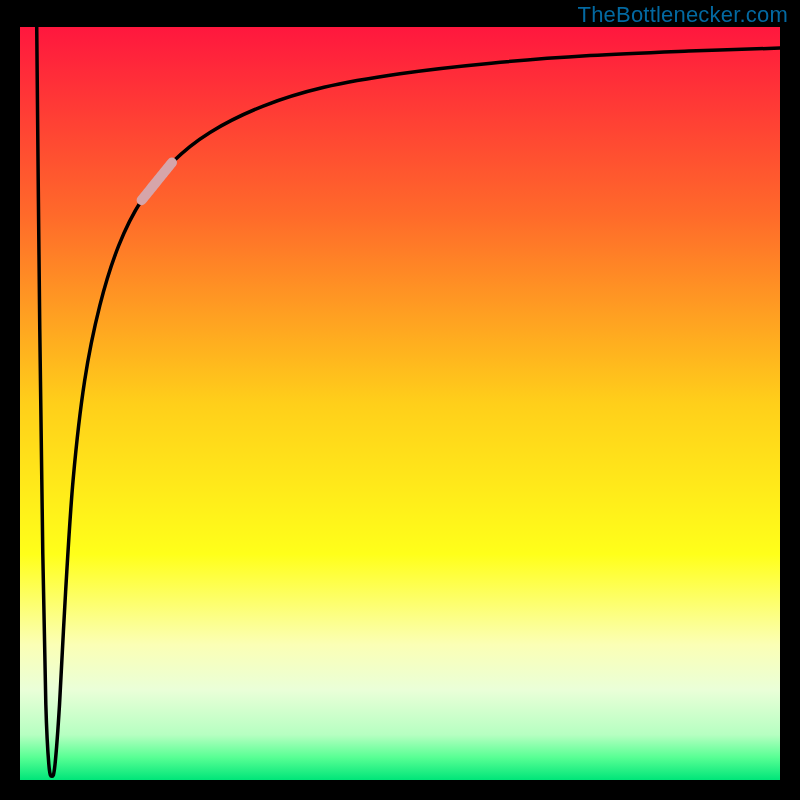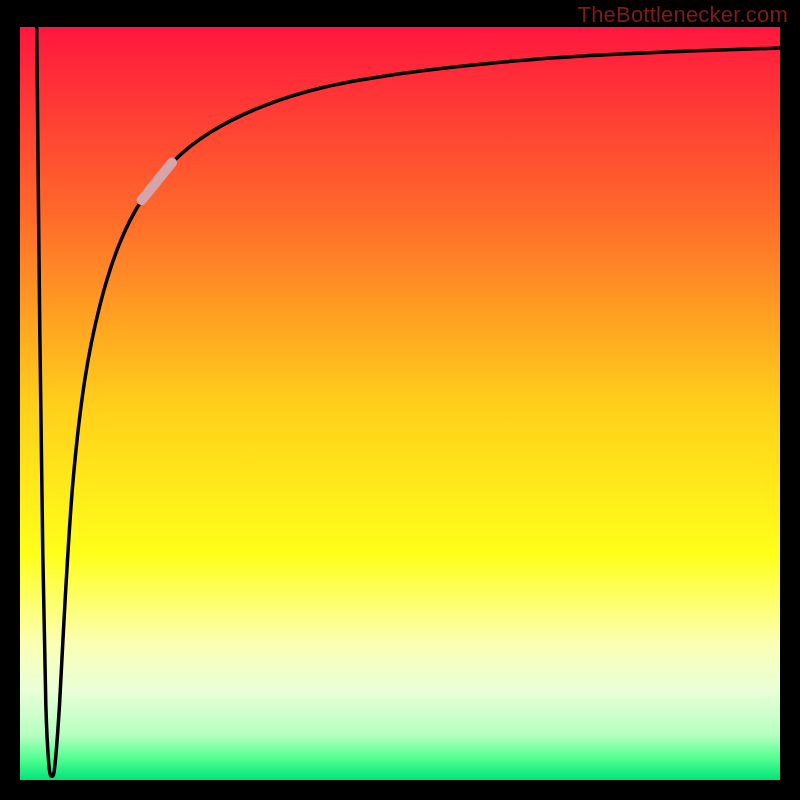--- a/index.html
+++ b/index.html
@@ -13,21 +13,21 @@
   .chart-container {
     position: relative;
     width: 800px;
     height: 800px;
   }
   .watermark {
     position: absolute;
     top: 2px;
     right: 12px;
     font-size: 22px;
-    color: #7f1d1d;
+    color: #0369a1;
     font-weight: 500;
     letter-spacing: 0.2px;
     z-index: 10;
   }
   svg.plot {
     position: absolute;
     top: 0;
     left: 0;
   }
 </style>

